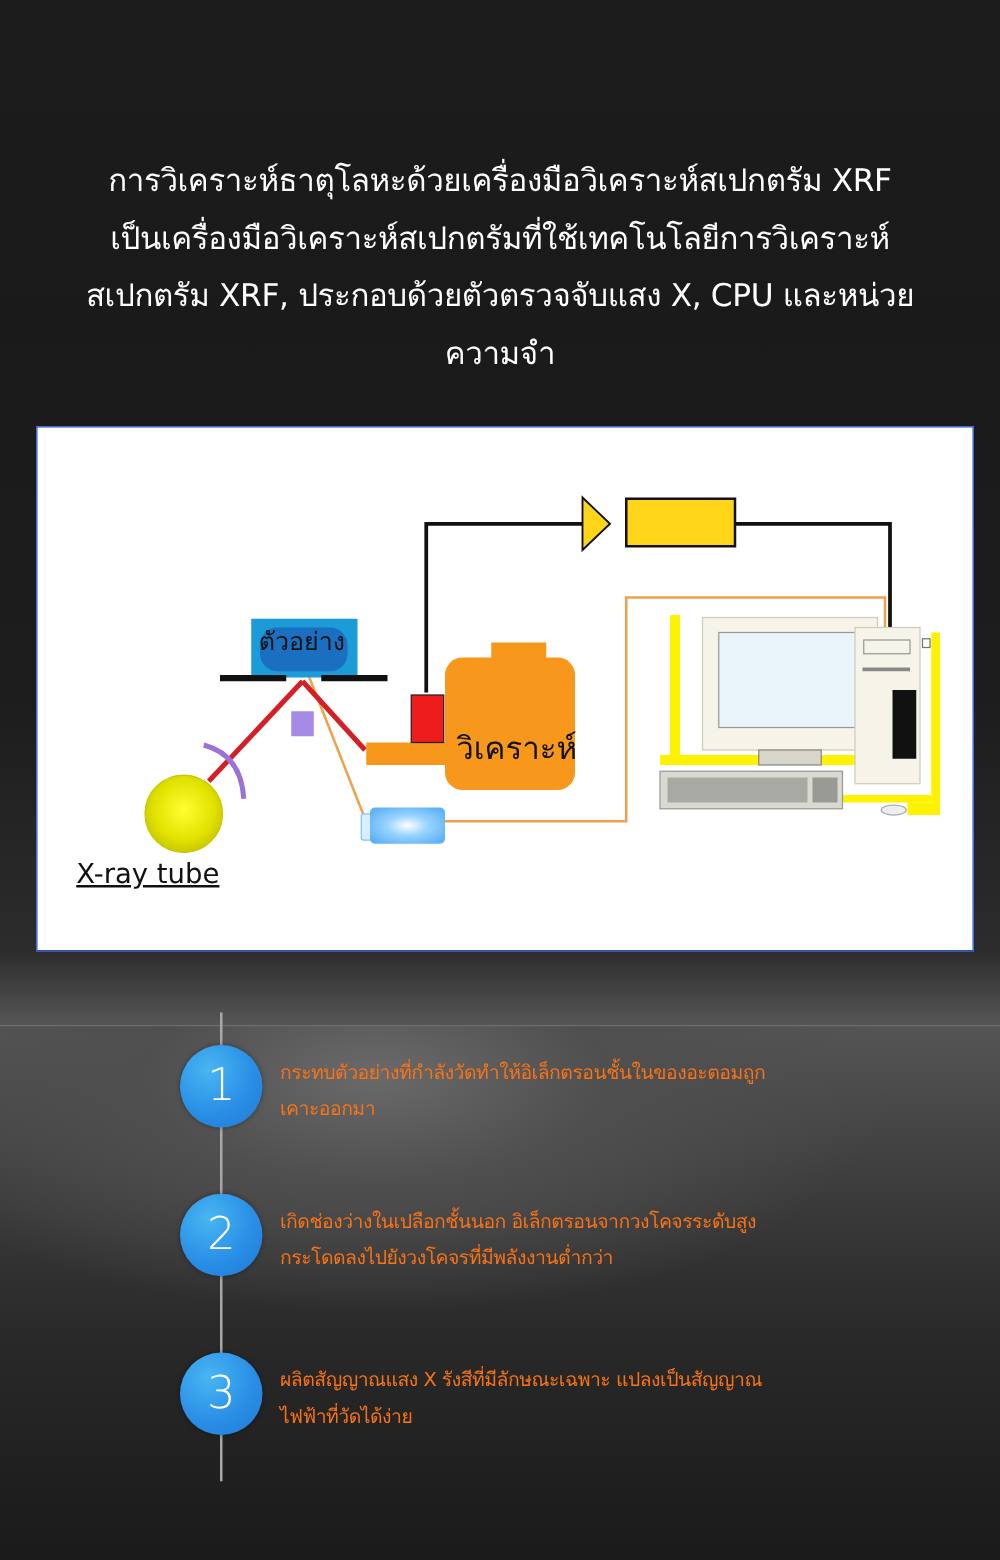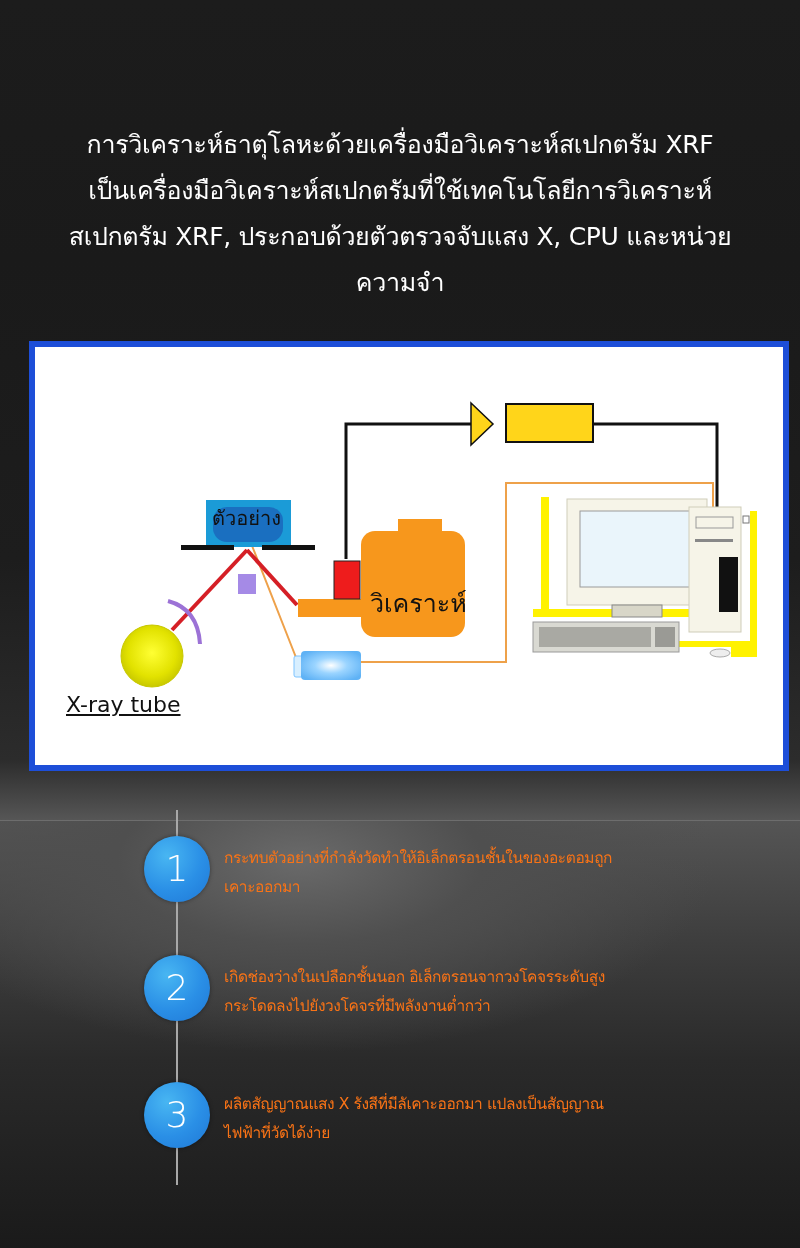--- a/index.html
+++ b/index.html
@@ -24,21 +24,21 @@
   }
   .intro {
     position: absolute; left: 40px; top: 90px; width: 720px;
     color: #ffffff; text-align: center; font-size: 25px; line-height: 46px;
     font-family: "DejaVu Sans", sans-serif; letter-spacing: -0.3px; margin-top: 32px;
   }
   .intro div { white-space: nowrap; }
 
   .diagram {
     position: absolute; left: 29px; top: 341px; width: 748px; height: 418px;
-    background: #ffffff; border: 6px solid #1d4ed8;
+    background: #ffffff; border: 1px solid #1d4ed8;
   }
   .diagram svg { position: absolute; left: 0; top: 0; }
   .d-label { position: absolute; font-family: "DejaVu Sans", sans-serif; color: #111; white-space: nowrap; }
   .lbl-sample { left: 177px; top: 155px; font-size: 20px; }
   .lbl-analyze { left: 335px; top: 236px; font-size: 25px; }
   .lbl-xray { left: 31px; top: 345px; font-size: 22px; text-decoration: underline; }
 
   .steps { position: absolute; left: 0; top: 820px; width: 800px; height: 428px; }
   .timeline {
     position: absolute; left: 176px; top: -10px; width: 2px; height: 375px; background: #a8a8a8;
@@ -179,17 +179,17 @@
     <div class="step-circle">2</div>
     <div class="step-text">
       <div>เกิดช่องว่างในเปลือกชั้นนอก อิเล็กตรอนจากวงโคจรระดับสูง</div>
       <div>กระโดดลงไปยังวงโคจรที่มีพลังงานต่ำกว่า</div>
     </div>
   </div>
 
   <div class="step step-3">
     <div class="step-circle">3</div>
     <div class="step-text">
-      <div>ผลิตสัญญาณแสง X รังสีที่มีลัเคาะออกมา แปลงเป็นสัญญาณ</div>
+      <div>ผลิตสัญญาณแสง X รังสีที่มีลักษณะเฉพาะ แปลงเป็นสัญญาณ</div>
       <div>ไฟฟ้าที่วัดได้ง่าย</div>
     </div>
   </div>
 </div>
 
 </body></html>

